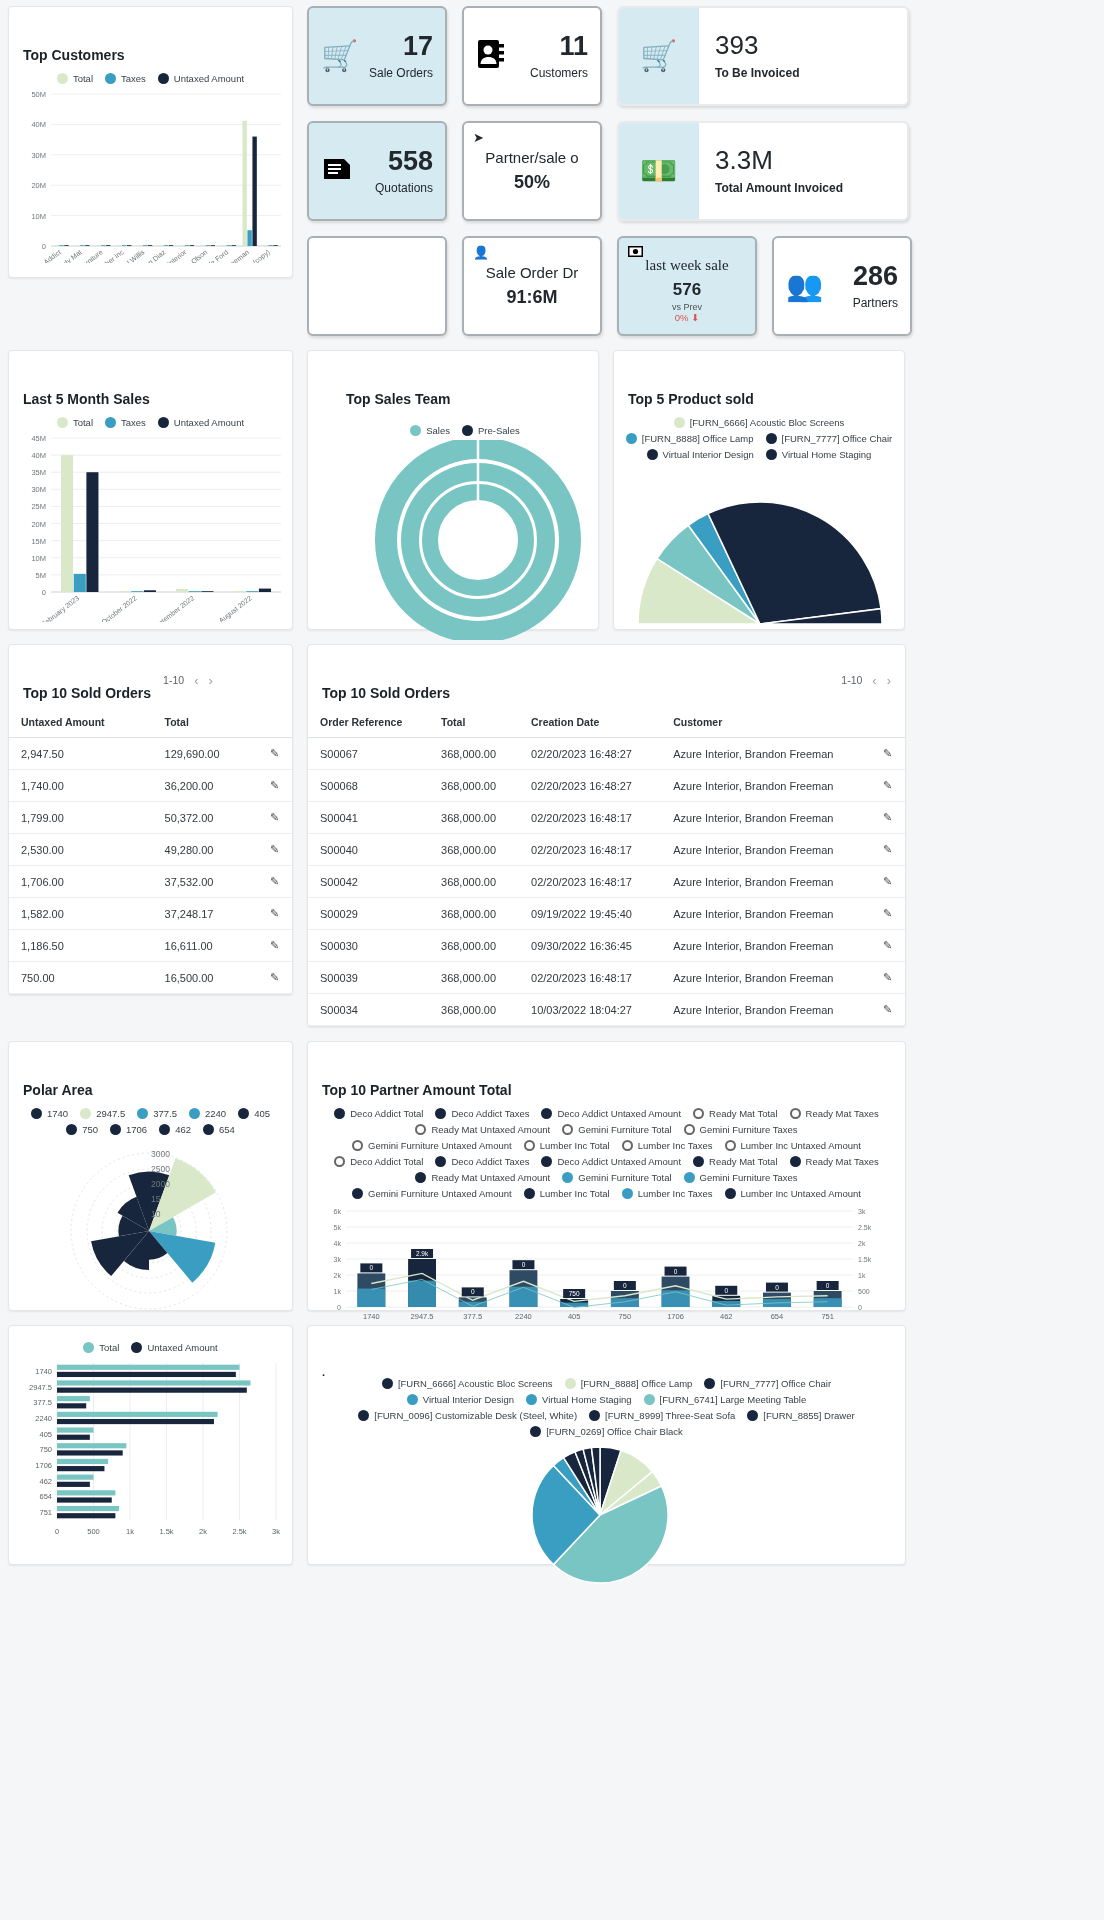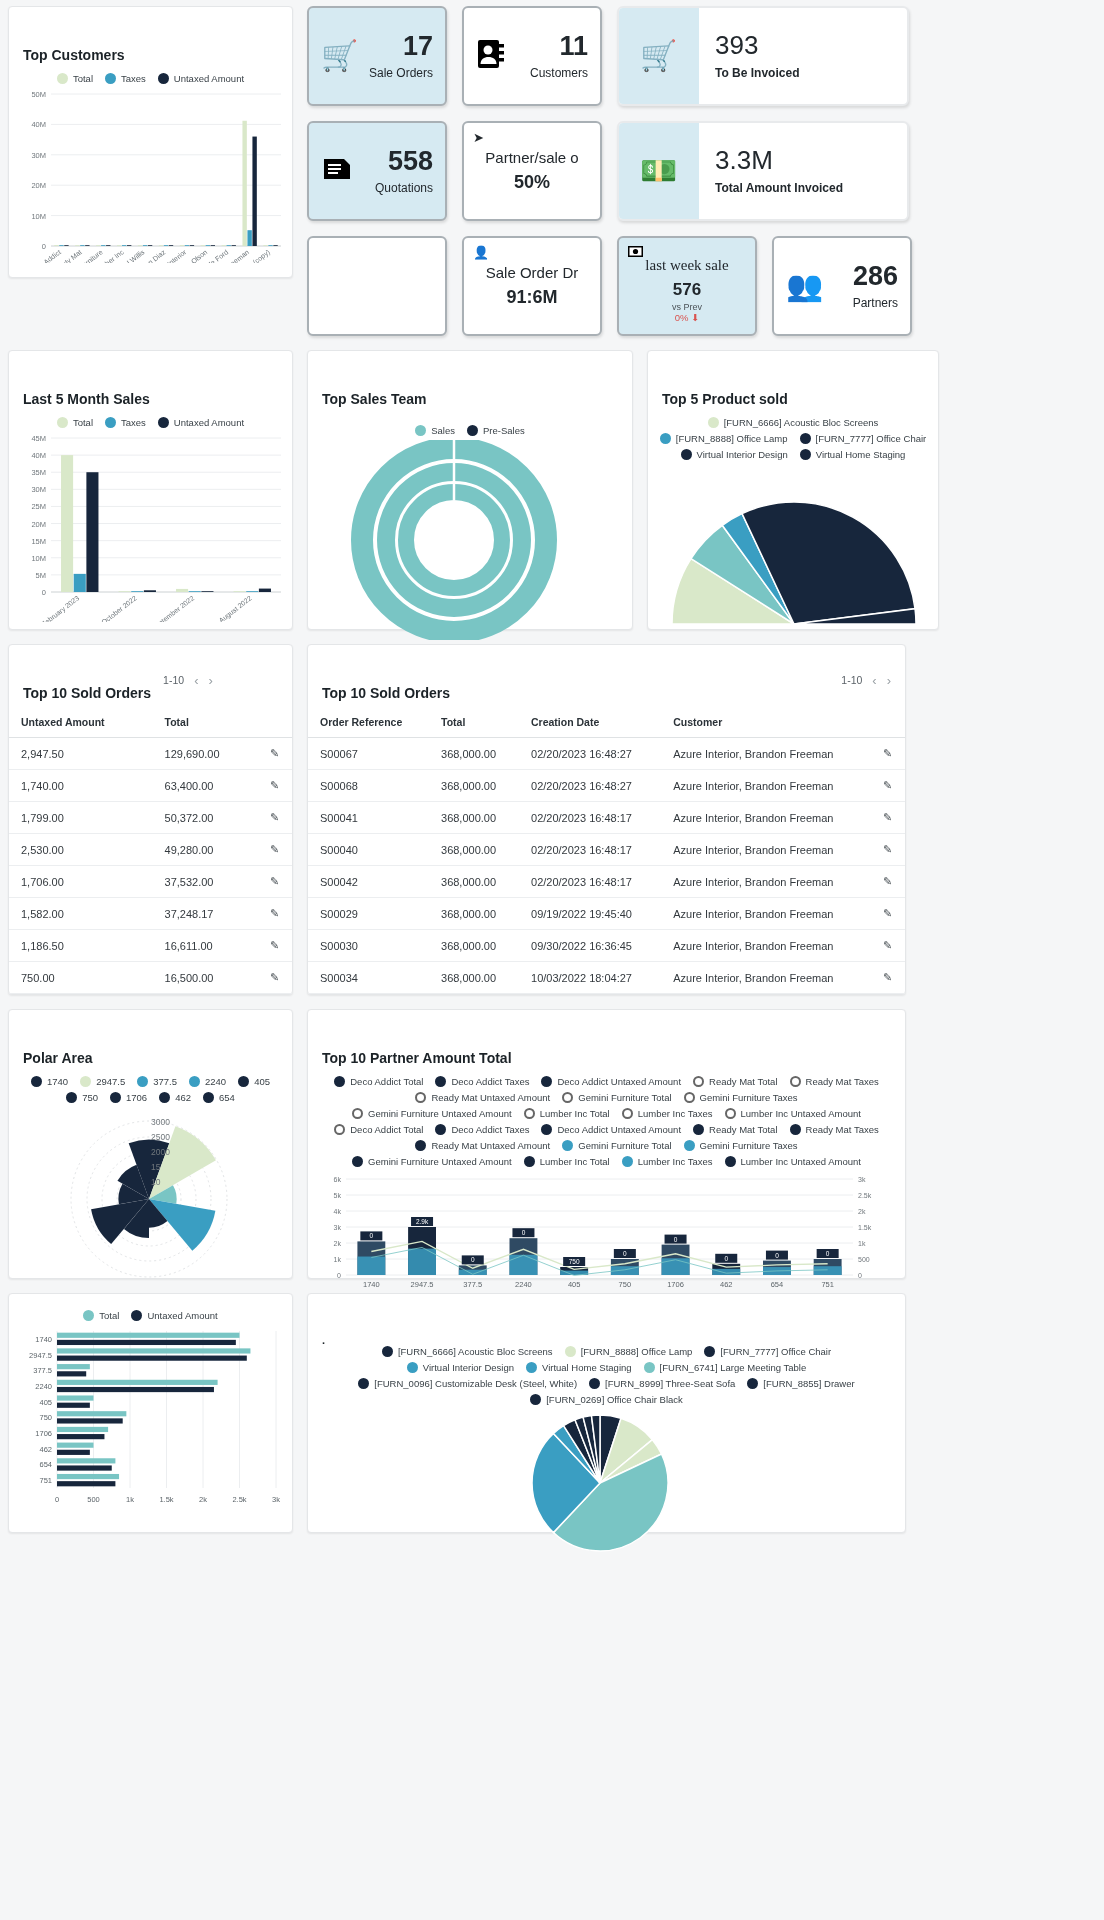--- a/index.html
+++ b/index.html
@@ -309,21 +309,21 @@
           </g>
         <g id="l5-xlabels">
             <text x="0" y="0" font-size="7" fill="#6b7378" transform="translate(70.75,167) rotate(-38)" text-anchor="end">February 2023</text>
             <text x="0" y="0" font-size="7" fill="#6b7378" transform="translate(128.25,167) rotate(-38)" text-anchor="end">October 2022</text>
             <text x="0" y="0" font-size="7" fill="#6b7378" transform="translate(185.75,167) rotate(-38)" text-anchor="end">September 2022</text>
             <text x="0" y="0" font-size="7" fill="#6b7378" transform="translate(243.25,167) rotate(-38)" text-anchor="end">August 2022</text>
           </g>
       </svg>
     </div>
 
-    <div class="card" style="width:326px;height:280px;">
+    <div class="card" style="width:292px;height:280px;padding-left:24px;">
       <div class="card-head">
         <span class="card-title">Top Sales Team</span>
       </div>
       <div class="legend" id="lg-tst" style="margin-top:8px;">
           <div class="li">
             <span class="dot" style="background: rgb(121, 197, 196);"></span>
             <span>Sales</span>
           </div>
           <div class="li">
             <span class="dot" style="background: rgb(23, 38, 60);"></span>
@@ -398,21 +398,21 @@
         </tr>
           </thead>
         <tbody id="tb-left">
             <tr>
               <td>2,947.50</td>
               <td>129,690.00</td>
               <td class="pencil">✎</td>
             </tr>
             <tr>
               <td>1,740.00</td>
-              <td>63,400.00</td>
+              <td>36,200.00</td>
               <td class="pencil">✎</td>
             </tr>
             <tr>
               <td>1,799.00</td>
               <td>50,372.00</td>
               <td class="pencil">✎</td>
             </tr>
             <tr>
               <td>2,530.00</td>
               <td>49,280.00</td>
@@ -501,20 +501,27 @@
               <td>S00029</td>
               <td>368,000.00</td>
               <td>09/19/2022 19:45:40</td>
               <td>Azure Interior, Brandon Freeman</td>
               <td class="pencil">✎</td>
             </tr>
             <tr>
               <td>S00030</td>
               <td>368,000.00</td>
               <td>09/30/2022 16:36:45</td>
+              <td>Azure Interior, Brandon Freeman</td>
+              <td class="pencil">✎</td>
+            </tr>
+            <tr>
+              <td>S00039</td>
+              <td>368,000.00</td>
+              <td>02/20/2023 16:48:17</td>
               <td>Azure Interior, Brandon Freeman</td>
               <td class="pencil">✎</td>
             </tr>
             <tr>
               <td>S00034</td>
               <td>368,000.00</td>
               <td>10/03/2022 18:04:27</td>
               <td>Azure Interior, Brandon Freeman</td>
               <td class="pencil">✎</td>
             </tr>

